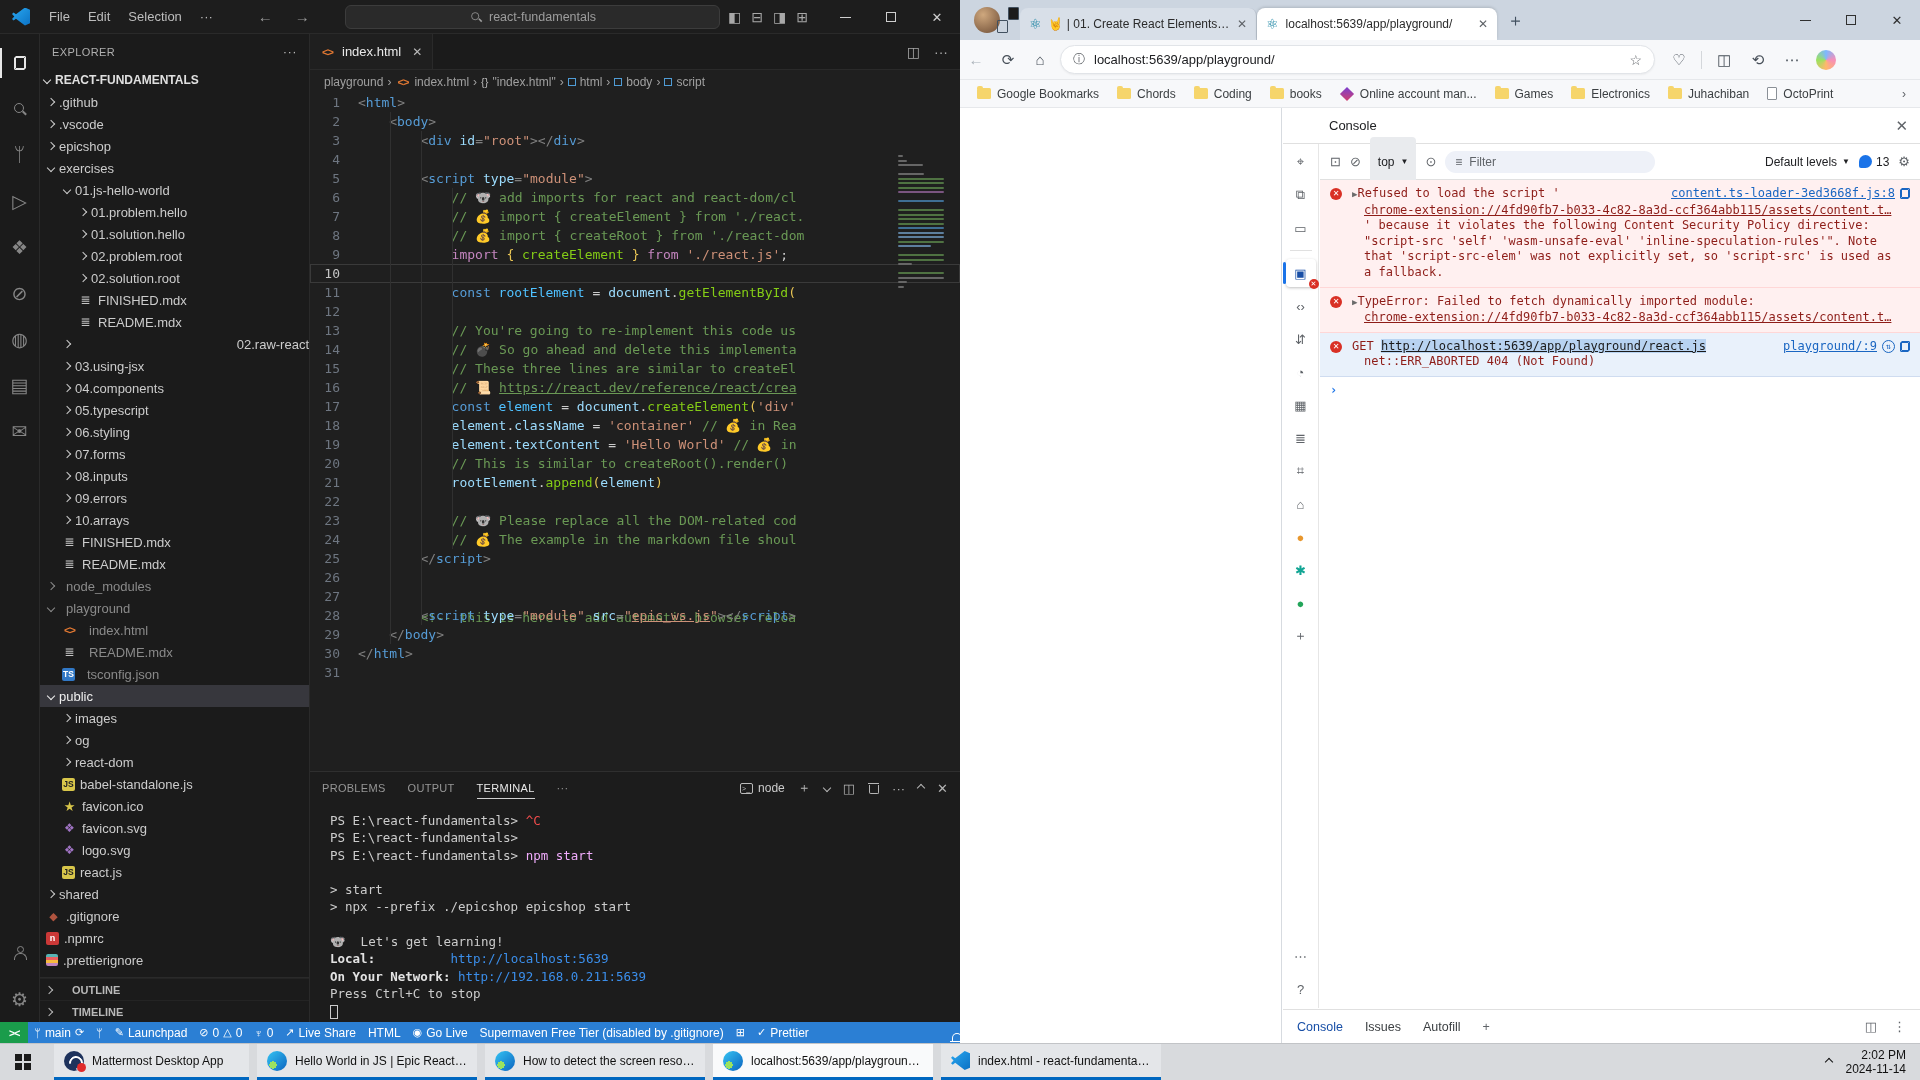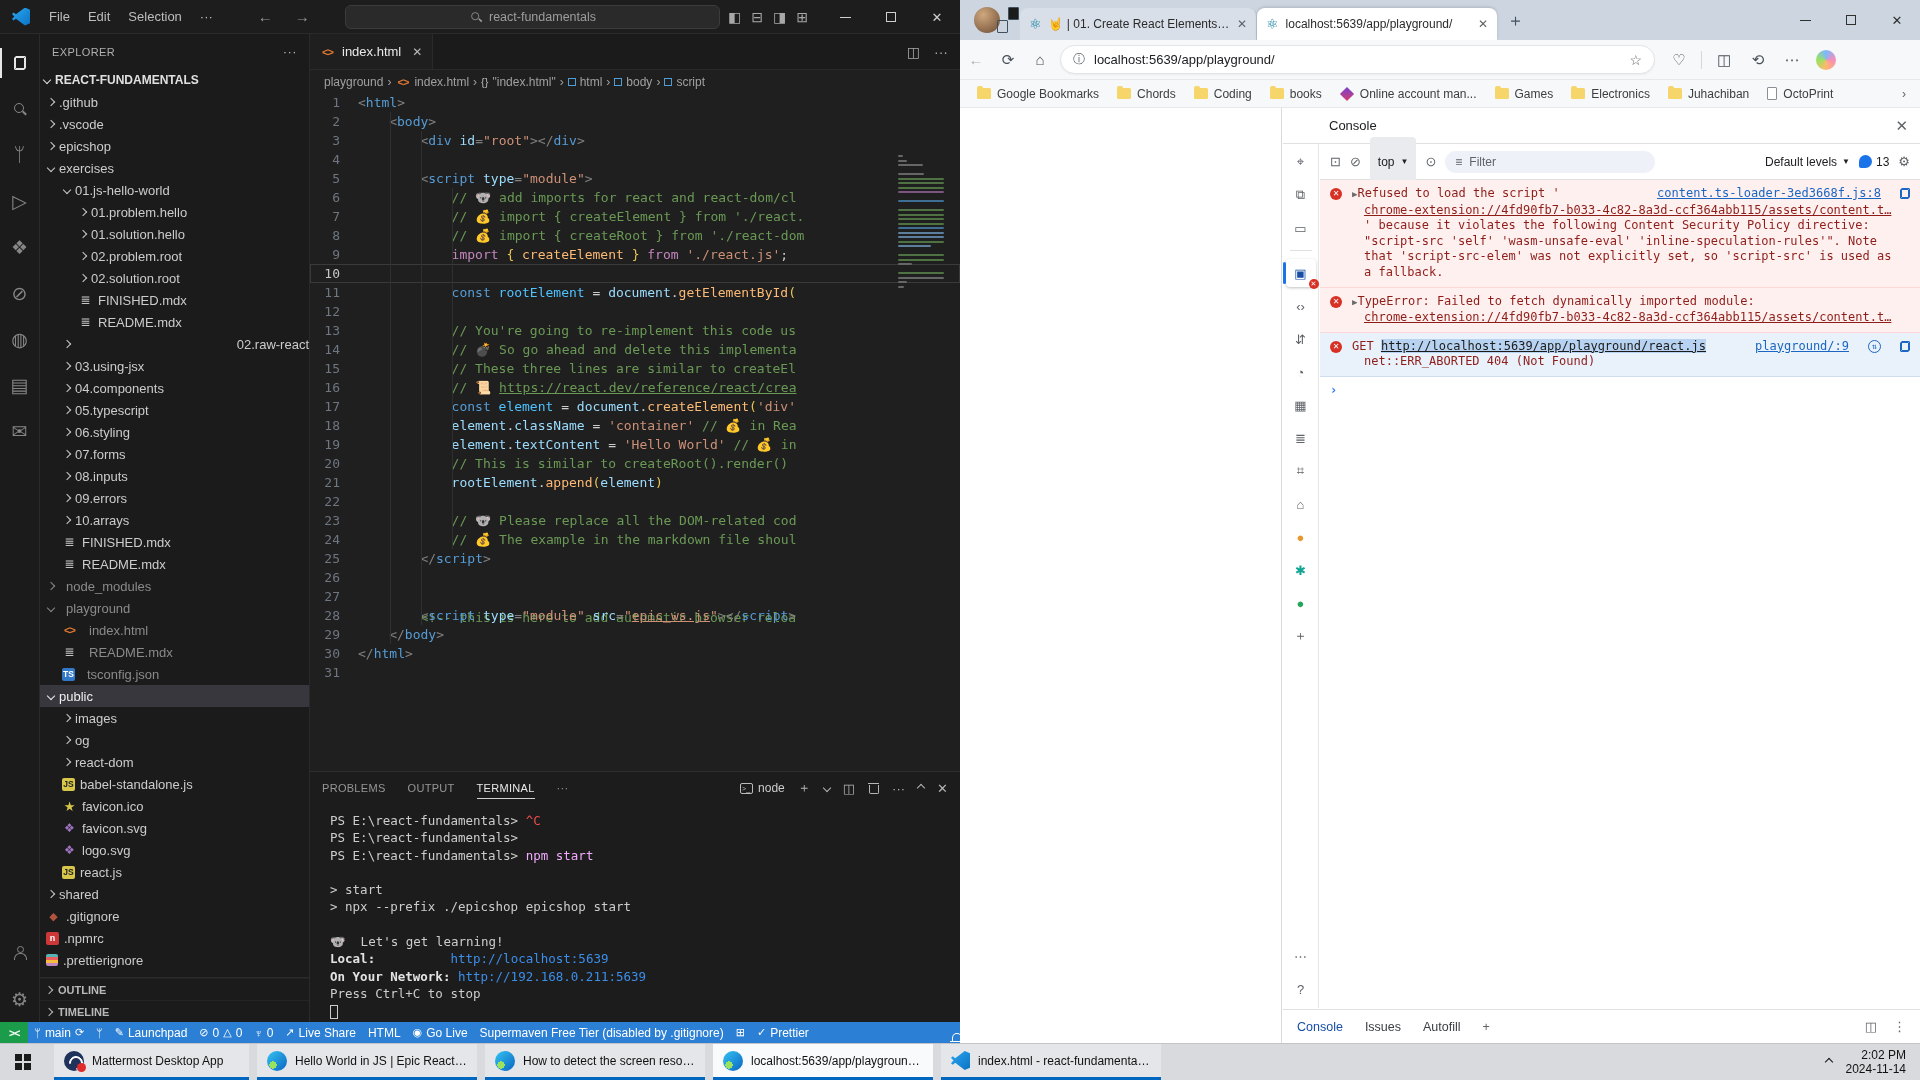--- a/index.html
+++ b/index.html
@@ -53,38 +53,38 @@
   .fi-html{color:#e37933;font-weight:bold;font-size:11px;letter-spacing:-1px;}
   .fi-ts,.fi-js{width:13px;height:13px;border-radius:2px;font-size:8.5px;font-weight:bold;display:flex;align-items:center;justify-content:center;}
   .fi-ts{background:#3178c6;color:#fff;}
   .fi-js{background:#d8c64a;color:#222;}
   .fi-star{color:#d8c64a;font-size:13px;}
   .fi-svg{color:#a074c4;font-size:12px;}
   .fi-git{color:#b0543f;font-size:11px;}
   .fi-npm{width:13px;height:13px;border-radius:2px;background:#cb3837;color:#fff;font-size:9px;font-weight:bold;display:flex;align-items:center;justify-content:center;}
   .fi-prettier{width:12px;height:12px;border-radius:2px;background:linear-gradient(180deg,#56b3b4 25%,#ea5e5e 25%,#ea5e5e 50%,#f7b93e 50%,#f7b93e 75%,#bf85bf 75%);}
   #exp-bottom{position:absolute;bottom:0;left:0;right:0;border-top:1px solid #2a2a2a;}
-  .exp-sec{height:22px;display:flex;align-items:center;gap:6px;padding-left:6px;color:#b9b9b9;font-size:11px;font-weight:bold;border-top:1px solid #242424;}
+  .exp-sec{height:22px;display:flex;align-items:center;gap:20px;padding-left:6px;color:#b9b9b9;font-size:11px;font-weight:bold;border-top:1px solid #242424;}
   
   #vs-editor{position:absolute;left:310px;top:34px;width:650px;height:988px;background:#1f1f1f;}
   #vs-tabs{height:36px;background:#1b1b1b;display:flex;align-items:stretch;border-bottom:1px solid #2a2a2a;}
   .ed-tab{display:flex;align-items:center;gap:7px;padding:0 10px;background:#1f1f1f;border-right:1px solid #2a2a2a;font-size:13px;color:#e8e8e8;}
   .ed-tab .x{color:#bbb;font-size:12px;margin-left:4px;}
   .tab-actions{margin-left:auto;display:flex;align-items:center;gap:14px;padding-right:12px;color:#a8a8a8;font-size:14px;}
   #vs-crumbs{height:23px;display:flex;align-items:center;gap:4px;padding-left:14px;font-size:12px;color:#a0a0a0;white-space:nowrap;}
   .crumb{display:flex;align-items:center;gap:4px;}
   .cr-box{width:8px;height:8px;border:1.2px solid #4f9cd6;}
   .cr-braces{color:#b8b8b8;font-size:11px;}
   #code-wrap{position:absolute;left:0;top:59px;width:650px;height:678px;overflow:hidden;font-family:"DejaVu Sans Mono",monospace;font-size:13px;line-height:19px;}
   .cl{display:flex;height:19px;white-space:pre;}
   .cl .ln{flex:0 0 48px;text-align:right;padding-right:18px;color:#6e7681;}
   .cl.current{outline:1px solid #3a3a3a;outline-offset:-1px;}
   .cl.current .ln{color:#c6c6c6;}
   .tk-p{color:#808080}.tk-t{color:#569cd6}.tk-a{color:#9cdcfe}.tk-s{color:#ce9178}.tk-su{color:#ce9178;text-decoration:underline}
-  .tk-k{color:#c586c0}.tk-kb{color:#569cd6}.tk-v{color:#9cdcfe}.tk-c2{color:#4fc1ff}.tk-f{color:#fdba74}
+  .tk-k{color:#c586c0}.tk-kb{color:#569cd6}.tk-v{color:#9cdcfe}.tk-c2{color:#4fc1ff}.tk-f{color:#84cc16}
   .tk-c{color:#6a9955}.tk-cl{color:#6a9955;text-decoration:underline}.tk-x{color:#cccccc}.tk-bk{color:#e8c555}
   .iguide{position:absolute;width:1px;background:#303030;}
   #minimap{position:absolute;right:14px;top:62px;width:48px;}
   #minimap div{height:2px;margin-bottom:2.5px;border-radius:1px;}
   
   #vs-term{position:absolute;left:0;top:737px;width:650px;height:251px;background:#1c1c1c;border-top:1px solid #2f2f2f;}
   #term-head{height:32px;display:flex;align-items:center;padding:0 12px;font-size:11px;color:#969696;}
   .term-tab{margin-right:22px;letter-spacing:.3px;}
   .term-tab.active{color:#e8e8e8;border-bottom:1px solid #d0d0d0;padding-bottom:4px;margin-bottom:-4px;}
   #term-right{margin-left:auto;display:flex;align-items:center;gap:13px;color:#b5b5b5;font-size:13px;}
@@ -154,21 +154,21 @@
   #dt-filter{flex:1;max-width:210px;background:#eef1f8;border-radius:12px;padding:4px 10px;display:flex;align-items:center;gap:7px;color:#5f6368;}
   #dt-levels{margin-left:auto;display:flex;align-items:center;gap:5px;color:#202124;}
   .dt-badge13{display:flex;align-items:center;gap:4px;color:#202124;}
   .bubble{width:13px;height:13px;border-radius:50% 50% 50% 2px;background:#1a73e8;}
   #dt-msgs{font-family:"DejaVu Sans Mono",monospace;font-size:12px;line-height:15.6px;}
   .msg{position:relative;padding:6px 10px 6px 32px;border-bottom:1px solid #ffd7d7;background:#fff0f0;color:#8e1d18;}
   .msg.net{background:#e9f1fb;border-bottom:1px solid #cfdcf0;}
   .errbadge{position:absolute;left:10px;top:8px;width:12px;height:12px;border-radius:50%;background:#d93025;color:#fff;font-size:8px;line-height:12px;text-align:center;font-family:"Liberation Sans",sans-serif;}
   .msg .head{display:flex;align-items:flex-start;gap:4px;}
   .msg .head .left{flex:1;}
-  .msg .src{flex:0 0 auto;display:flex;align-items:center;gap:19px;}
+  .msg .src{flex:0 0 auto;display:flex;align-items:center;gap:5px;}
   .cs-err{color:#8e1d18;}
   .cs-errlink{color:#8e1d18;text-decoration:underline;}
   .cs-link{color:#1a66c2;text-decoration:underline;}
   .cs-sel{color:#1b1b1b;background:#b8d3f1;text-decoration:underline;}
   .cs-arrow{color:#6b6b6b;font-size:9px;padding-top:2px;}
   .ic-copy{position:relative;display:inline-block;width:10px;height:11px;}
   .ic-copy::before{content:"";position:absolute;left:0;bottom:0;width:7px;height:8px;border:1.2px solid #1a66c2;border-radius:1px;background:#fff0f0;}
   .ic-copy::after{content:"";position:absolute;right:0;top:0;width:7px;height:8px;border:1.2px solid #1a66c2;border-radius:1px;}
   .msg.net .ic-copy::before{background:#e9f1fb;}
   .ic-init{display:inline-block;width:13px;height:13px;border:1.2px solid #1a66c2;border-radius:50%;color:#1a66c2;font-size:8px;line-height:11px;text-align:center;}

